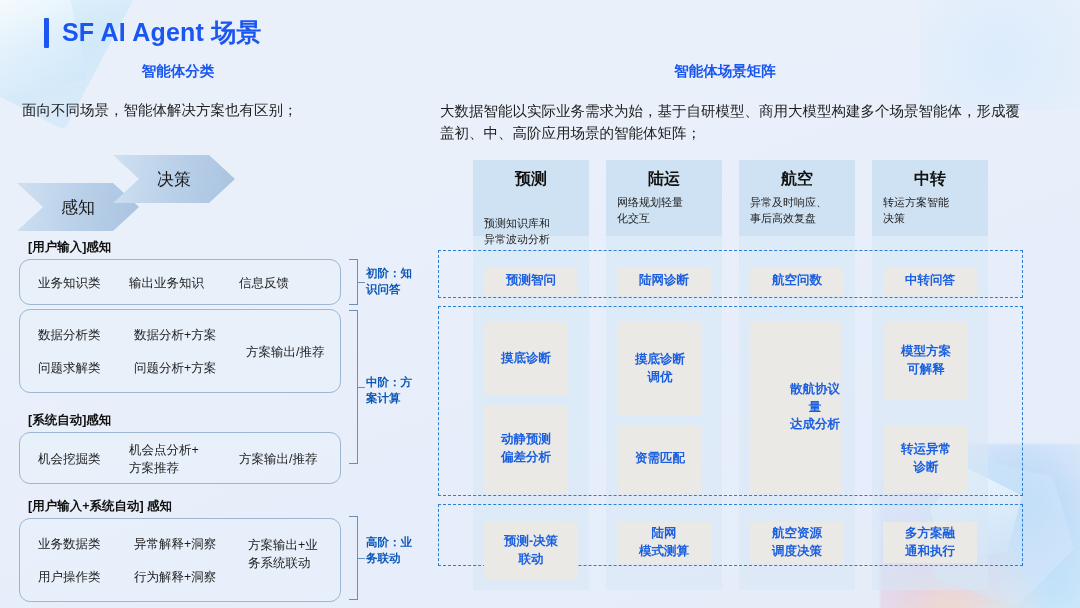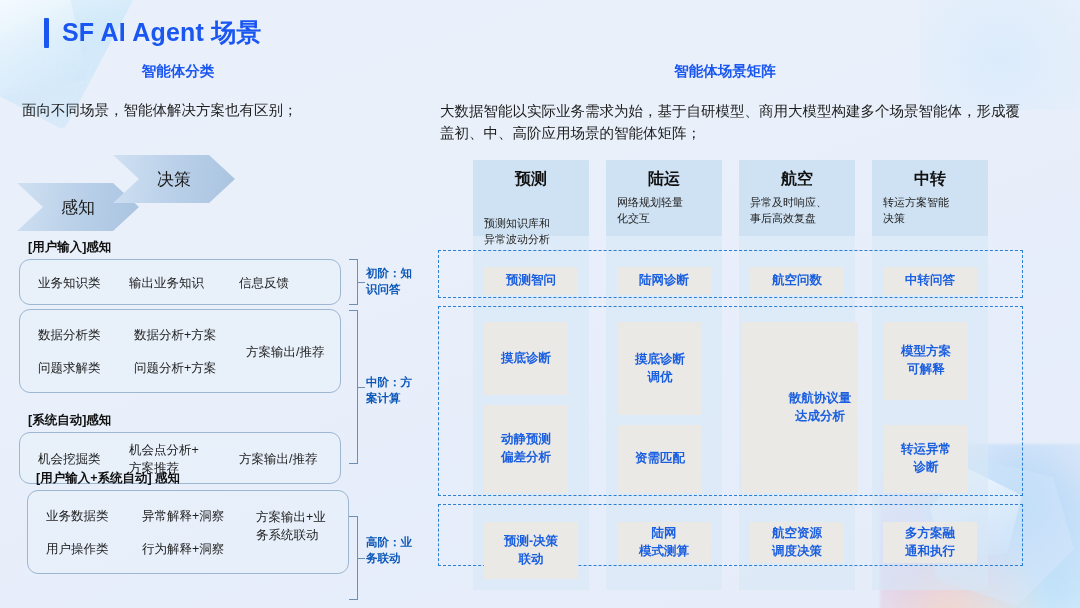--- a/index.html
+++ b/index.html
@@ -227,21 +227,21 @@
       <div class="box" style="height:52px;">
         <div class="row" style="height:34px;">
           <div class="cell c1">机会挖掘类</div>
           <div class="cell c2" style="white-space:pre-line;">机会点分析+
 方案推荐</div>
           <div class="cell c3">方案输出/推荐</div>
         </div>
       </div>
     </div>
 
-    <div class="sec" style="top:408px;padding-left:8px;">
+    <div class="sec" style="top:436px;">
       <div class="group-label">[用户输入+系统自动] 感知</div>
       <div class="box" style="height:84px;">
         <div class="row" style="height:33px;">
           <div class="cell c1">业务数据类</div>
           <div class="cell c2">异常解释+洞察</div>
         </div>
         <div class="row" style="height:33px;">
           <div class="cell c1">用户操作类</div>
           <div class="cell c2">行为解释+洞察</div>
         </div>
@@ -301,21 +301,21 @@
       <div class="cellbox" style="left:312px; top:100px; width:94px; height:28px;">航空问数</div>
       <div class="cellbox" style="left:445px; top:100px; width:94px; height:28px;">中转问答</div>
 
       <div class="rowbox" style="top:146px; height:190px;"></div>
       <div class="cellbox" style="left:46px;  top:155px; width:84px; height:73px; white-space:pre-line;">摸底诊断</div>
       <div class="cellbox" style="left:46px;  top:238px; width:84px; height:88px; white-space:pre-line;">动静预测
 偏差分析</div>
       <div class="cellbox" style="left:180px; top:155px; width:84px; height:93px; white-space:pre-line;">摸底诊断
 调优</div>
       <div class="cellbox" style="left:180px; top:258px; width:84px; height:68px; white-space:pre-line;">资需匹配</div>
-      <div class="cellbox" style="left:304px; top:155px; width:116px; height:171px; white-space:pre-line;padding-left:40px;">散航协议量
+      <div class="cellbox" style="left:311px; top:155px; width:92px; height:171px; white-space:pre-line;padding-left:40px;">散航协议量
 达成分析</div>
       <div class="cellbox" style="left:446px; top:155px; width:84px; height:78px; white-space:pre-line;">模型方案
 可解释</div>
       <div class="cellbox" style="left:446px; top:258px; width:84px; height:68px; white-space:pre-line;">转运异常
 诊断</div>
 
       <div class="rowbox" style="top:344px; height:62px;"></div>
       <div class="cellbox" style="left:46px;  top:355px; width:94px; height:57px; white-space:pre-line;">预测-决策
 联动</div>
       <div class="cellbox" style="left:179px; top:355px; width:94px; height:41px; white-space:pre-line;">陆网

